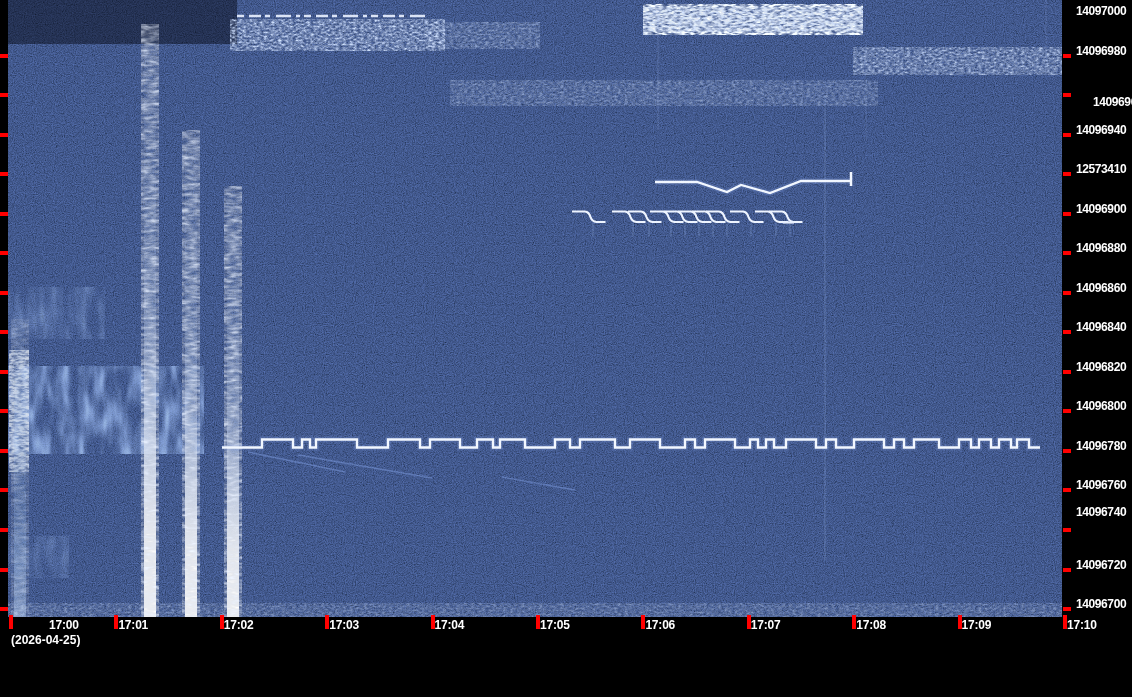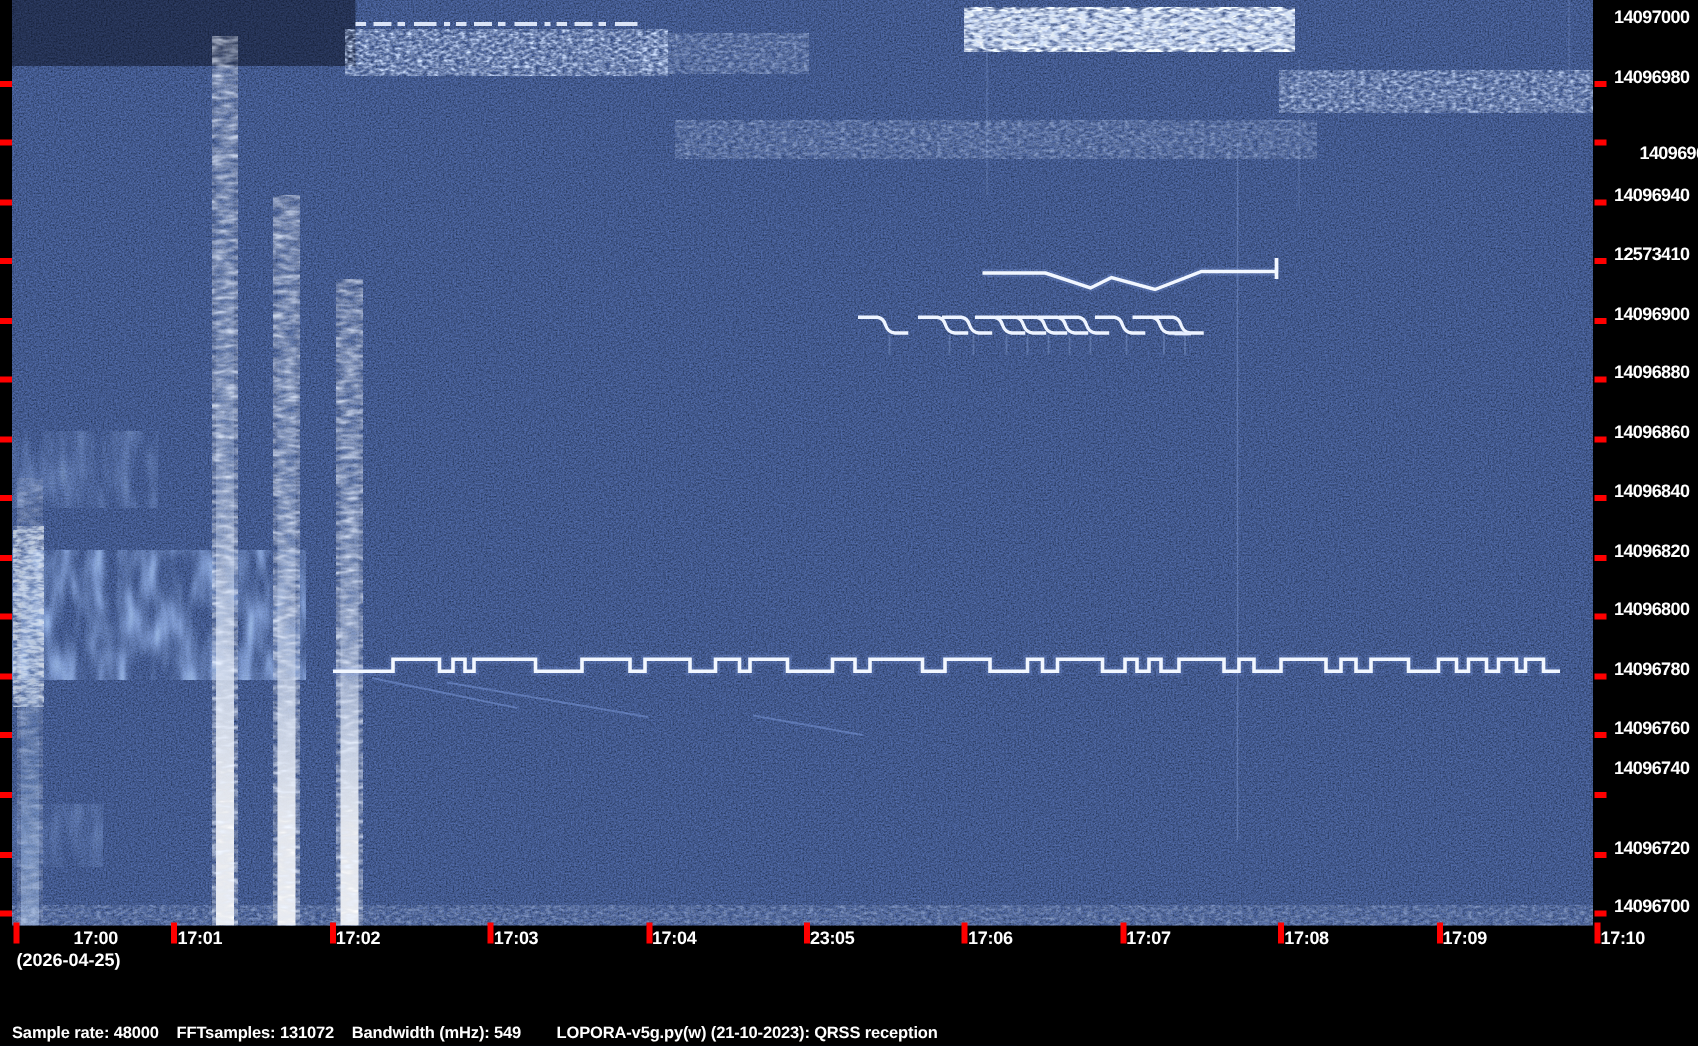--- a/index.html
+++ b/index.html
@@ -181,29 +181,28 @@
       <div class="time-lbl" style="left: 13px; top: 618px; padding-left: 36px;">17:00</div>
       <div class="tick" style="left: 114.4px; top: 615px; width: 4px; height: 14px;"></div>
       <div class="time-lbl" style="left: 118.4px; top: 618px;">17:01</div>
       <div class="tick" style="left: 219.8px; top: 615px; width: 4px; height: 14px;"></div>
       <div class="time-lbl" style="left: 223.8px; top: 618px;">17:02</div>
       <div class="tick" style="left: 325.2px; top: 615px; width: 4px; height: 14px;"></div>
       <div class="time-lbl" style="left: 329.2px; top: 618px;">17:03</div>
       <div class="tick" style="left: 430.6px; top: 615px; width: 4px; height: 14px;"></div>
       <div class="time-lbl" style="left: 434.6px; top: 618px;">17:04</div>
       <div class="tick" style="left: 536px; top: 615px; width: 4px; height: 14px;"></div>
-      <div class="time-lbl" style="left: 540px; top: 618px;">23:05</div>
+      <div class="time-lbl" style="left: 540px; top: 618px;">17:05</div>
       <div class="tick" style="left: 641.4px; top: 615px; width: 4px; height: 14px;"></div>
       <div class="time-lbl" style="left: 645.4px; top: 618px;">17:06</div>
       <div class="tick" style="left: 746.8px; top: 615px; width: 4px; height: 14px;"></div>
       <div class="time-lbl" style="left: 750.8px; top: 618px;">17:07</div>
       <div class="tick" style="left: 852.2px; top: 615px; width: 4px; height: 14px;"></div>
       <div class="time-lbl" style="left: 856.2px; top: 618px;">17:08</div>
       <div class="tick" style="left: 957.6px; top: 615px; width: 4px; height: 14px;"></div>
       <div class="time-lbl" style="left: 961.6px; top: 618px;">17:09</div>
       <div class="tick" style="left: 1063px; top: 615px; width: 4px; height: 14px;"></div>
       <div class="time-lbl" style="left: 1067px; top: 618px;">17:10</div>
     </div>
 
   <div class="date-lbl" style="left: 11px; top: 633px;">(2026-04-25)</div>
 
-  <div class="info" id="info2" style="left: 8px; top: 683px;">Sample rate: 48000    FFTsamples: 131072    Bandwidth (mHz): 549        LOPORA-v5g.py(w) (21-10-2023): QRSS reception</div>
 </div>
 
 </body></html>

